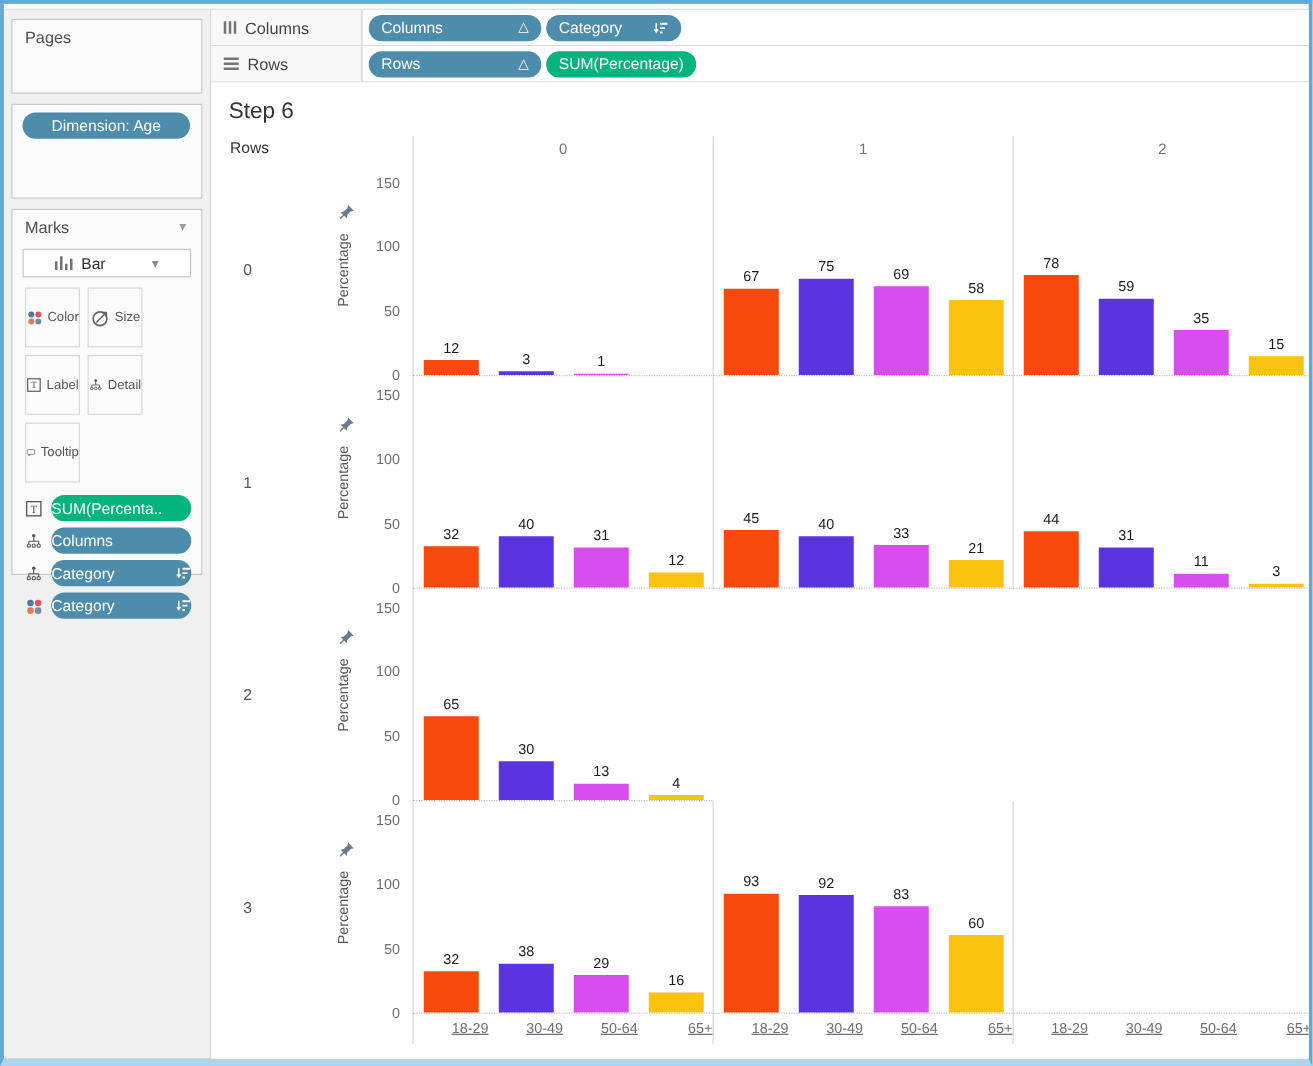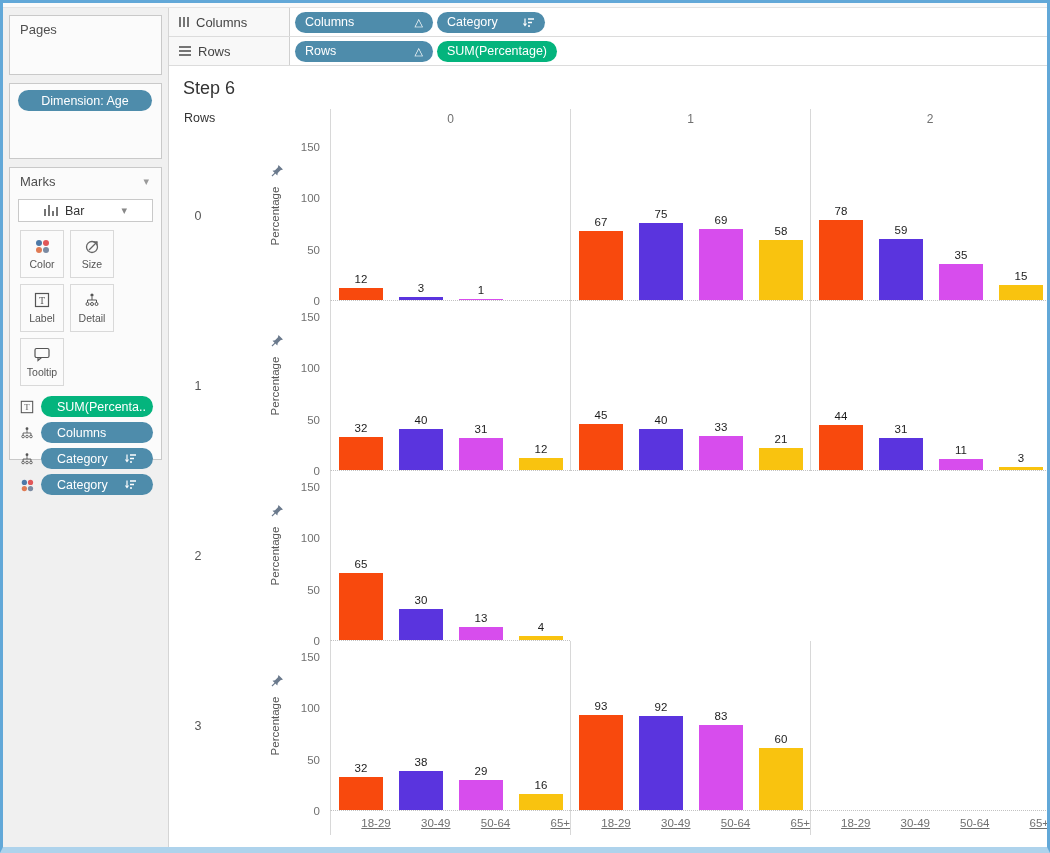--- a/index.html
+++ b/index.html
@@ -48,28 +48,28 @@
 
   .marktype-select {
     margin:7px 8px 6px 8px; height:23px; border:1px solid #c9c9c9; background:#fff;
     display:flex; align-items:center; padding:0 25px; gap:7px; font-size:12.5px; color:#333;
   }
   .marktype-caret { margin-left:auto; color:#888; font-size:11px; }
 
   .marks-buttons { display:flex; flex-wrap:wrap; gap:6px; padding:2px 8px 4px 10px; width:160px; }
   .mark-btn {
     width:44px; height:48px; border:1px solid #d9d9d9; background:#fbfbfb;
-    display:flex; flex-direction:column; align-items:center; justify-content:center; gap:4px;
+    display:flex; flex-direction:row; align-items:center; justify-content:center; gap:4px;
   }
   .mark-btn-label { font-size:10.5px; color:#555; }
 
   .marks-pills { padding:6px 8px 0 8px; display:flex; flex-direction:column; gap:5px; }
   .marks-pill-row { display:flex; align-items:center; gap:6px; }
   .marks-pill-row .row-icon { width:17px; display:flex; justify-content:center; flex:0 0 17px; }
-  .marks-pill-row .pill { flex:1; padding:0 16px; justify-content:space-between; }
+  .marks-pill-row .pill { flex:1; padding:0 0; justify-content:space-between; }
 
   
   .content { flex:1; display:flex; flex-direction:column; background:#fff; min-width:0; }
   .shelf-row {
     height:29px; flex:0 0 29px; display:flex; align-items:stretch;
     border-bottom:1px solid #dcdcdc; background:#fff;
   }
   .shelf-label {
     width:121px; flex:0 0 121px; background:#f8f8f8; border-right:1px solid #d0d0d0;
     display:flex; align-items:center; gap:7px; padding-left:10px;

